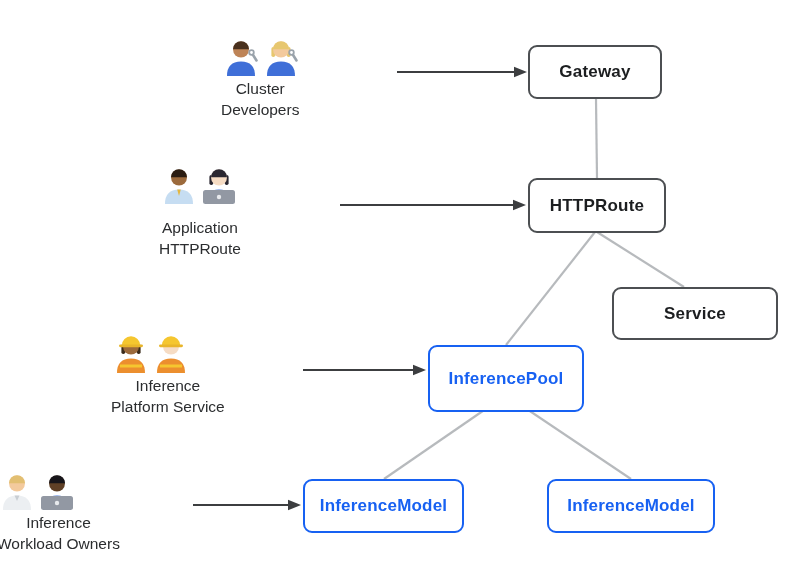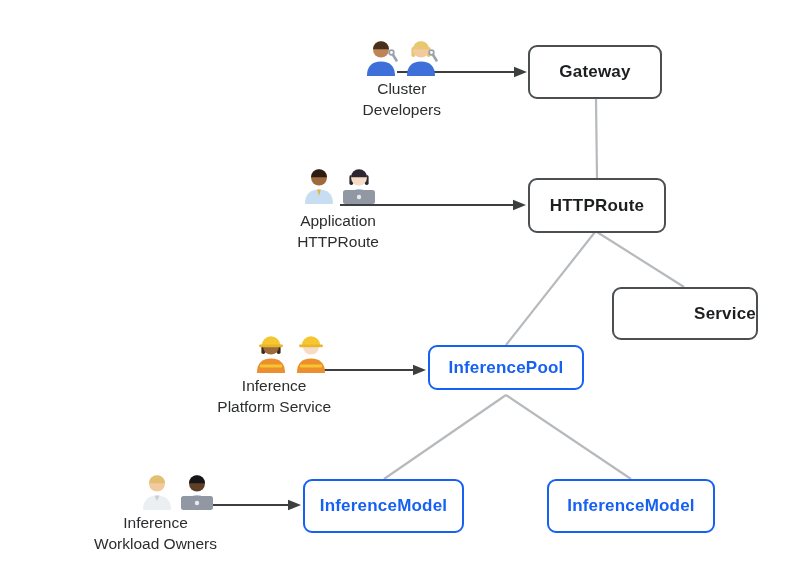--- a/index.html
+++ b/index.html
@@ -2,21 +2,21 @@
 <html><head>
 <meta charset="utf-8">
 <style>
   html,body{margin:0;padding:0;background:#ffffff;}
   body{width:800px;height:572px;overflow:hidden;font-family:"Liberation Sans",sans-serif;}
   .canvas{position:relative;width:800px;height:572px;background:#ffffff;}
   svg.edges{position:absolute;left:0;top:0;width:800px;height:572px;}
   .node{position:absolute;background:#ffffff;border-radius:9px;display:flex;align-items:center;justify-content:center;font-weight:700;font-size:17px;box-sizing:border-box;letter-spacing:.2px;}
   .node.dark{border:2.5px solid #4c4f52;color:#1c1e20;}
   .node.blue{border:2.5px solid #1761f2;color:#1761f2;}
-  .persona{position:absolute;display:flex;flex-direction:column;align-items:flex-end;width:220px;}
+  .persona{position:absolute;display:flex;flex-direction:column;align-items:flex-start;width:220px;}
   .persona .plabel{margin-top:3px;font-size:15.5px;line-height:21px;color:#2b2d2f;text-align:center;white-space:nowrap;}
   .persona .plabel div{white-space:nowrap;}
 </style>
 </head>
 <body>
 
 <div class="canvas">
   <svg class="edges" id="edges" viewBox="0 0 800 572">
       <line x1="596" y1="99" x2="597" y2="178" stroke="#b7babd" stroke-width="2.2"></line>
       <line x1="595" y1="232" x2="506" y2="345" stroke="#b7babd" stroke-width="2.2"></line>
@@ -40,24 +40,24 @@
         <polygon points="301,505 288,499.7 288,510.3" fill="#3c3e40"></polygon>
       </g>
     </svg>
   <div id="nodes-layer">
       <div class="node dark" style="left: 528px; top: 45px; width: 134px; height: 54px;">
         <span>Gateway</span>
       </div>
       <div class="node dark" style="left: 528px; top: 178px; width: 138px; height: 55px;">
         <span>HTTPRoute</span>
       </div>
-      <div class="node dark" style="left: 612px; top: 287px; width: 146px; height: 53px; justify-content: flex-end;">
+      <div class="node dark" style="left: 612px; top: 287px; width: 166px; height: 53px;">
         <span>Service</span>
       </div>
-      <div class="node blue" style="left: 428px; top: 345px; width: 156px; height: 45px;">
+      <div class="node blue" style="left: 428px; top: 345px; width: 156px; height: 67px;">
         <span>InferencePool</span>
       </div>
       <div class="node blue" style="left: 303px; top: 479px; width: 161px; height: 54px;">
         <span>InferenceModel</span>
       </div>
       <div class="node blue" style="left: 547px; top: 479px; width: 168px; height: 54px;">
         <span>InferenceModel</span>
       </div>
     </div>
   <div id="personas-layer">
@@ -96,21 +96,21 @@
           <g transform="translate(42,0)">
             <rect x="8.4" y="11" width="3.8" height="10" rx="1.8" fill="#2a2731"></rect>
             <rect x="23.8" y="11" width="3.8" height="10" rx="1.8" fill="#2a2731"></rect>
             <path d="M4,40 Q4,25.5 18,25.5 Q32,25.5 32,40 Z" fill="#3f6fd8"></path>
             <circle cx="18" cy="13.5" r="8" fill="#f6dcc4"></circle>
             <path d="M10,13.2 A8,8 0 0 1 26,13.2 Z" fill="#2a2731"></path>
             <rect x="2" y="26" width="32" height="14" rx="2.5" fill="#9298a3"></rect>
             <circle cx="18" cy="33" r="2.2" fill="#e8eaed"></circle>
           </g>
         </svg>
-        <div class="plabel" style="margin-top: 6px;">
+        <div class="plabel" style="margin-top: 13px;">
           <div>Application</div>
           <div>HTTPRoute</div>
         </div>
       </div>
       <div class="persona" style="left: 111px; top: 333px;">
         <svg width="80" height="40" viewBox="0 0 80 40">
           <g transform="translate(2,0)">
             <rect x="8.4" y="11" width="3.8" height="10" rx="1.8" fill="#3a2a1a"></rect>
             <rect x="23.8" y="11" width="3.8" height="10" rx="1.8" fill="#3a2a1a"></rect>
             <path d="M4,40 Q4,25.5 18,25.5 Q32,25.5 32,40 Z" fill="#ec8f2e"></path>

